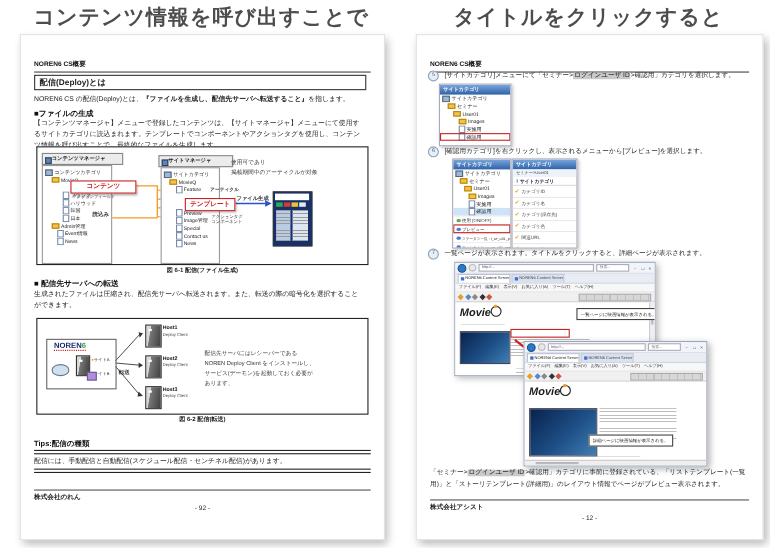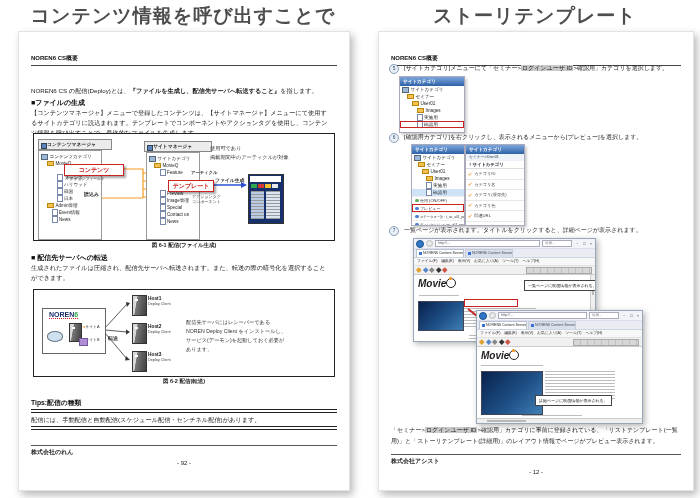--- a/index.html
+++ b/index.html
@@ -79,24 +79,25 @@
   .vscroll{position:absolute;right:0;top:0;width:4px;height:100%;background:#efefef;border-left:0.5px solid #ccc;}
   .vscroll::after{content:"";position:absolute;left:0.5px;top:8%;width:2.5px;height:22%;background:#b9b9b9;}
   .hscroll{position:absolute;left:0;bottom:0;height:4px;width:100%;background:#efefef;border-top:0.5px solid #ccc;}
   .hscroll::after{content:"";position:absolute;top:0.5px;left:6%;height:2.5px;width:24%;background:#b9b9b9;}
   svg{position:absolute;left:0;top:0;}
 </style>
 </head>
 <body>
 
 <div class="main-title" style="left:18px;width:330px;">コンテンツ情報を呼び出すことで</div>
-<div class="main-title" style="left:378px;width:314px;">ストーリテンプレート</div>
+<div class="main-title" style="left:378px;width:314px;">タイトルをクリックすると</div>
 
 <div class="page" id="pageL">
   <div class="doc-header">NOREN6 CS概要</div>
+  <div class="boxtitle">配信(Deploy)とは</div>
   <div class="para" style="left:12px;top:54px;width:302px;"><span>NOREN6 CS の配信(Deploy)とは、</span><b>『ファイルを生成し、配信先サーバへ転送すること』</b><span>を指します。</span></div>
   <div class="subhead" style="left:12px;top:66px;">■ファイルの生成</div>
   <div class="para" style="left:12px;top:76px;width:300px;">【コンテンツマネージャ】メニューで登録したコンテンツは、【サイトマネージャ】メニューにて使用するサイトカテゴリに読込まれます。テンプレートでコンポーネントやアクションタグを使用し、コンテンツ情報を呼び出すことで、最終的なファイルを生成します。</div>
 
   <div class="figbox" style="top:101px;height:106px;">
     <svg width="300" height="106" viewBox="0 0 300 106">
       <path d="M88,35 H109 V64 M66,64 H109" stroke="#f59a23" stroke-width="1.2" fill="none"></path>
       <path d="M109,39 H117 M109,47 H117 M109,55 H117 M109,63 H117" stroke="#f59a23" stroke-width="1" fill="none"></path>
       <line x1="180" y1="51" x2="207" y2="51" stroke="#2b4fd0" stroke-width="1.5"></line>
       <polygon points="207,48 213,51 207,54" fill="#2b4fd0"></polygon>

